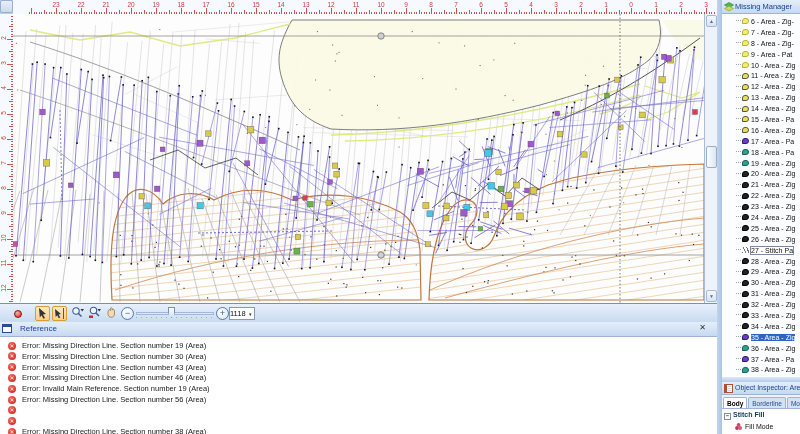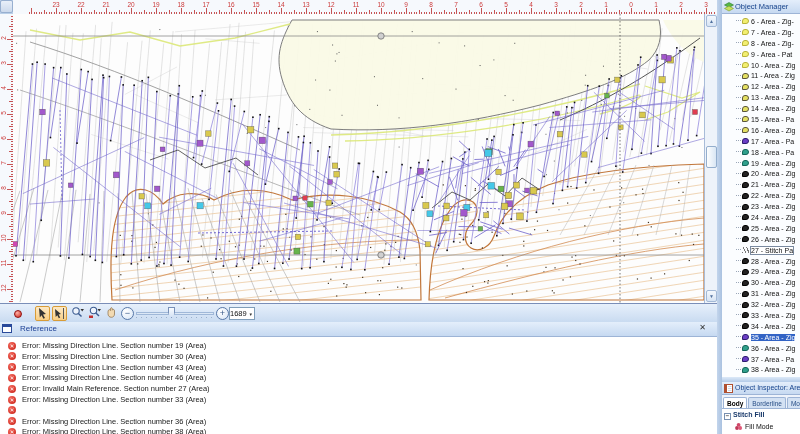--- a/index.html
+++ b/index.html
@@ -1323,21 +1323,21 @@
         </svg>
     </div>
     <div class="zcirc" style="left:121px;">−</div>
     <div id="zoom-slider">
       <div id="slider-track"></div>
       <div id="slider-dots"></div>
       <div id="slider-thumb"></div>
     </div>
     <div class="zcirc" style="left:216px;">+</div>
     <div id="zoom-combo">
-      <span class="val">1689</span>
+      <span class="val">1118</span>
       <span class="arr">▾</span>
     </div>
   </div>
 
   <div id="messages" class="abs">
     <div id="msg-header">
       <svg class="hicon" width="10" height="9" viewBox="0 0 10 9">
           <rect x="0.5" y="0.5" width="9" height="8" fill="#fff" stroke="#2a4a9a"></rect>
           <rect x="0.5" y="0.5" width="9" height="2.5" fill="#2a4a9a"></rect>
         </svg>
@@ -1356,47 +1356,46 @@
         <div class="msg-row" style="top: 39.6px;">
           <span class="err-ic">✕</span>
           <span class="msg-tx">Error: Missing Direction Line. Section number 43 (Area)</span>
         </div>
         <div class="msg-row" style="top: 50.4px;">
           <span class="err-ic">✕</span>
           <span class="msg-tx">Error: Missing Direction Line. Section number 46 (Area)</span>
         </div>
         <div class="msg-row" style="top: 61.2px;">
           <span class="err-ic">✕</span>
-          <span class="msg-tx">Error: Invalid Main Reference. Section number 27 (Area)</span>
+          <span class="msg-tx">Error: Invalid Main Reference. Section number 19 (Area)</span>
         </div>
         <div class="msg-row" style="top: 72px;">
           <span class="err-ic">✕</span>
-          <span class="msg-tx">Error: Missing Direction Line. Section number 33 (Area)</span>
+          <span class="msg-tx">Error: Missing Direction Line. Section number 56 (Area)</span>
         </div>
         <div class="msg-row" style="top: 82.8px;">
           <span class="err-ic">✕</span>
         </div>
         <div class="msg-row" style="top: 93.6px;">
           <span class="err-ic">✕</span>
-          <span class="msg-tx">Error: Missing Direction Line. Section number 36 (Area)</span>
         </div>
         <div class="msg-row" style="top: 104.4px;">
           <span class="err-ic">✕</span>
           <span class="msg-tx">Error: Missing Direction Line. Section number 38 (Area)</span>
         </div>
       </div>
   </div>
 
   <div id="om-panel" class="abs">
     <div id="om-header">
       <svg class="hicon" width="10" height="10" viewBox="0 0 10 10">
           <polygon points="5,0.5 9.5,3 5,5.5 0.5,3" fill="#58b848" stroke="#2a7a28" stroke-width="0.6"></polygon>
           <polygon points="5,4 9.5,6.5 5,9 0.5,6.5" fill="#c8e060" stroke="#7a9a28" stroke-width="0.6"></polygon>
         </svg>
-      <span id="om-title">Object Manager</span>
+      <span id="om-title">Missing Manager</span>
     </div>
     <div id="om-list">
         <div class="om-row">
           <div class="om-dash"></div>
           <span class="om-ic ic-yellow"></span>
           <span class="om-tx">6 - Area - Zig-</span>
         </div>
         <div class="om-row">
           <div class="om-dash"></div>
           <span class="om-ic ic-yellow"></span>

